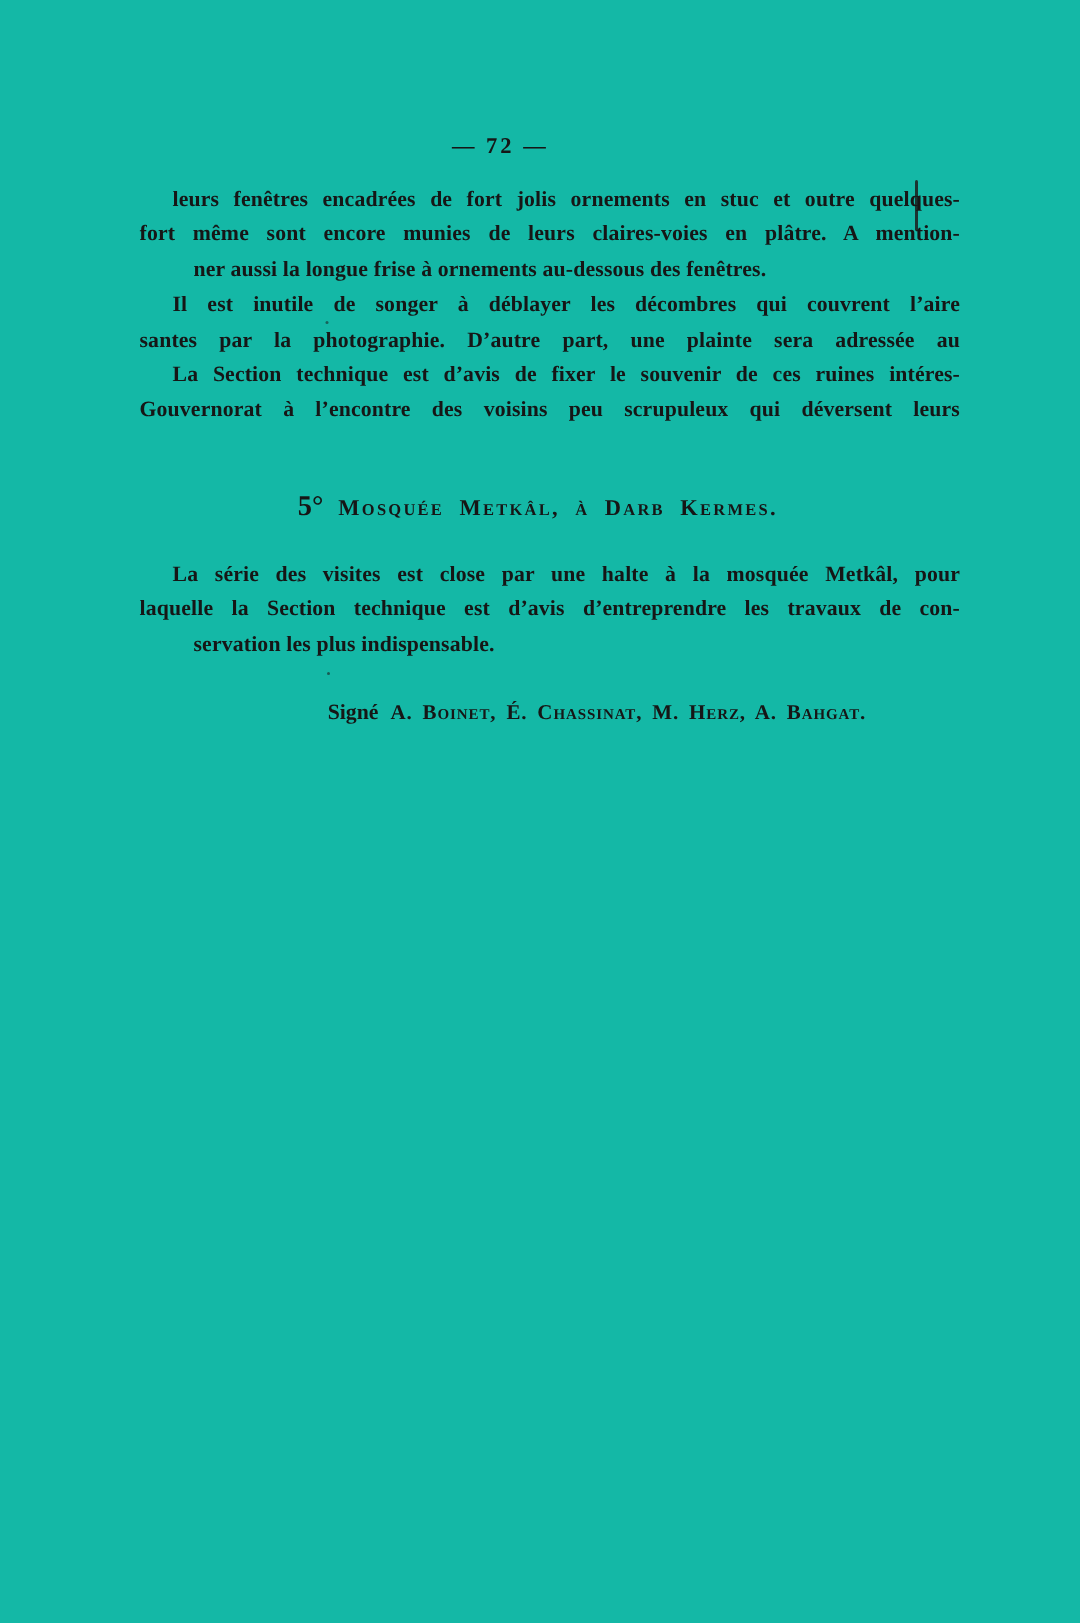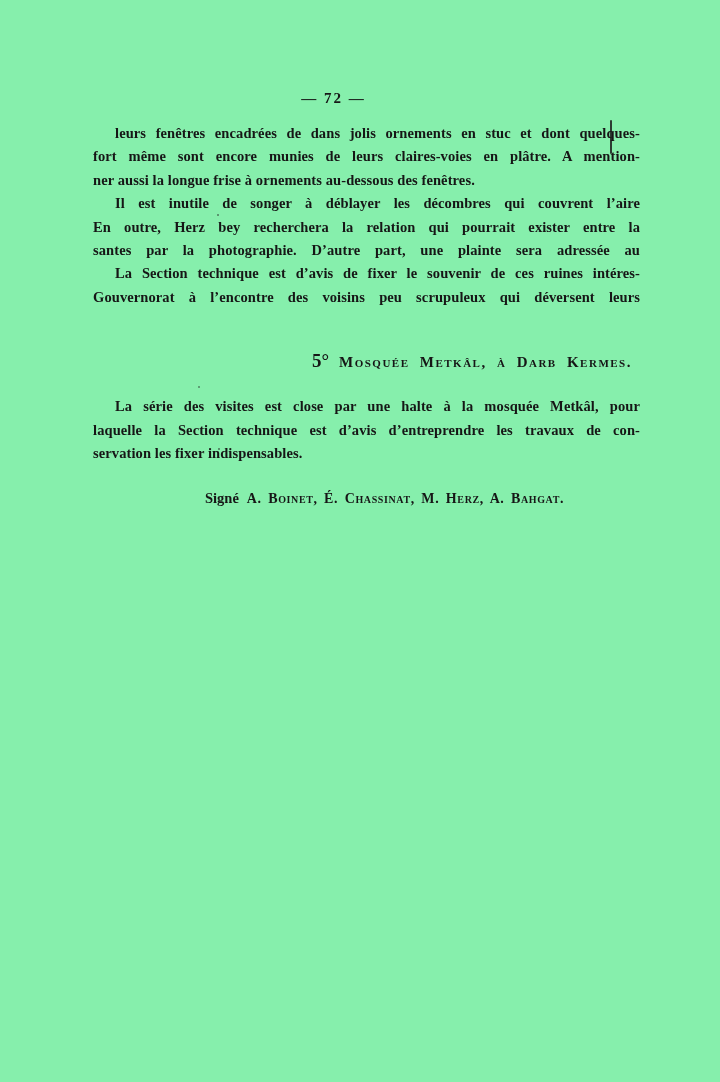--- a/index.html
+++ b/index.html
@@ -1,20 +1,20 @@
 <!DOCTYPE html>
 <html><head>
 <meta charset="utf-8">
 <style>
   html, body { margin: 0; padding: 0; }
   .page {
     position: relative;
     width: 720px;
     height: 1082px;
-    background: #86efac;
+    background: #14b8a6;
     overflow: hidden;
     font-family: "Liberation Serif", "DejaVu Serif", serif;
     color: #161616;
   }
   .textblock {
     position: absolute;
     left: 93px;
     top: 91px;
     width: 547px;
   }
@@ -33,47 +33,48 @@
     height: 23.4px;
     line-height: 23.4px;
     font-size: 14.5px;
     font-weight: 700;
     letter-spacing: 0.1px;
     text-align: justify;
     text-align-last: justify;
     white-space: normal;
     overflow: hidden;
   }
-  .line.last { text-align-last: left; }
+  .line.last { text-align-last: left; margin-left: 36px; }
   .line.first { text-indent: 22px; }
   .heading {
     margin-top: 40px;
     margin-bottom: 22px;
     height: 24px;
     line-height: 24px;
-    text-align: right;
+    text-align: center;
     font-weight: 700;
     transform: translateX(-8px);
   }
   .heading .hnum {
     font-size: 19px;
     margin-right: 10px;
   }
   .heading .htitle {
     font-size: 15px;
     font-variant: small-caps;
     letter-spacing: 1.5px;
     word-spacing: 5px;
   }
   .signature {
     margin-top: 24px;
-    margin-left: 112px;
+    margin-left: 63px;
     height: 18px;
     line-height: 18px;
     font-weight: 700;
+    text-align: center;
   }
   .signature .sig-prefix {
     font-size: 14.5px;
     font-weight: 700;
     margin-right: 8px;
   }
   .signature .sig-names {
     font-size: 14px;
     font-variant: small-caps;
     letter-spacing: 0.6px;
@@ -94,44 +95,43 @@
   <div class="artifact vline"></div>
   <div class="artifact dot1"></div>
   <div class="artifact dot2"></div>
   <div class="artifact dot3"></div>
 
   <div class="textblock">
 
     <div class="pagenum">— 72 —</div>
 
     <div class="para">
-      <div class="line first">leurs fenêtres encadrées de dans jolis ornements en stuc et dont quelques-</div>
+      <div class="line first">leurs fenêtres encadrées de fort jolis ornements en stuc et outre quelques-</div>
       <div class="line">fort même sont encore munies de leurs claires-voies en plâtre. A mention-</div>
       <div class="line last">ner aussi la longue frise à ornements au-dessous des fenêtres.</div>
     </div>
 
     <div class="para">
       <div class="line first">Il est inutile de songer à déblayer les décombres qui couvrent l’aire</div>
-      <div class="line">En outre, Herz bey recherchera la relation qui pourrait exister entre la</div>
     </div>
 
     <div class="para">
       <div class="line">santes par la photographie. D’autre part, une plainte sera adressée au</div>
       <div class="line first">La Section technique est d’avis de fixer le souvenir de ces ruines intéres-</div>
       <div class="line">Gouvernorat à l’encontre des voisins peu scrupuleux qui déversent leurs</div>
     </div>
 
     <div class="heading">
       <span class="hnum">5°</span><span class="htitle">Mosquée Metkâl, à Darb Kermes.</span>
     </div>
 
     <div class="para">
       <div class="line first">La série des visites est close par une halte à la mosquée Metkâl, pour</div>
       <div class="line">laquelle la Section technique est d’avis d’entreprendre les travaux de con-</div>
-      <div class="line last">servation les fixer indispensables.</div>
+      <div class="line last">servation les plus indispensable.</div>
     </div>
 
     <div class="signature">
       <span class="sig-prefix">Signé</span><span class="sig-names">A. Boinet, É. Chassinat, M. Herz, A. Bahgat.</span>
     </div>
 
   </div>
 </div>
 
 </body></html>

